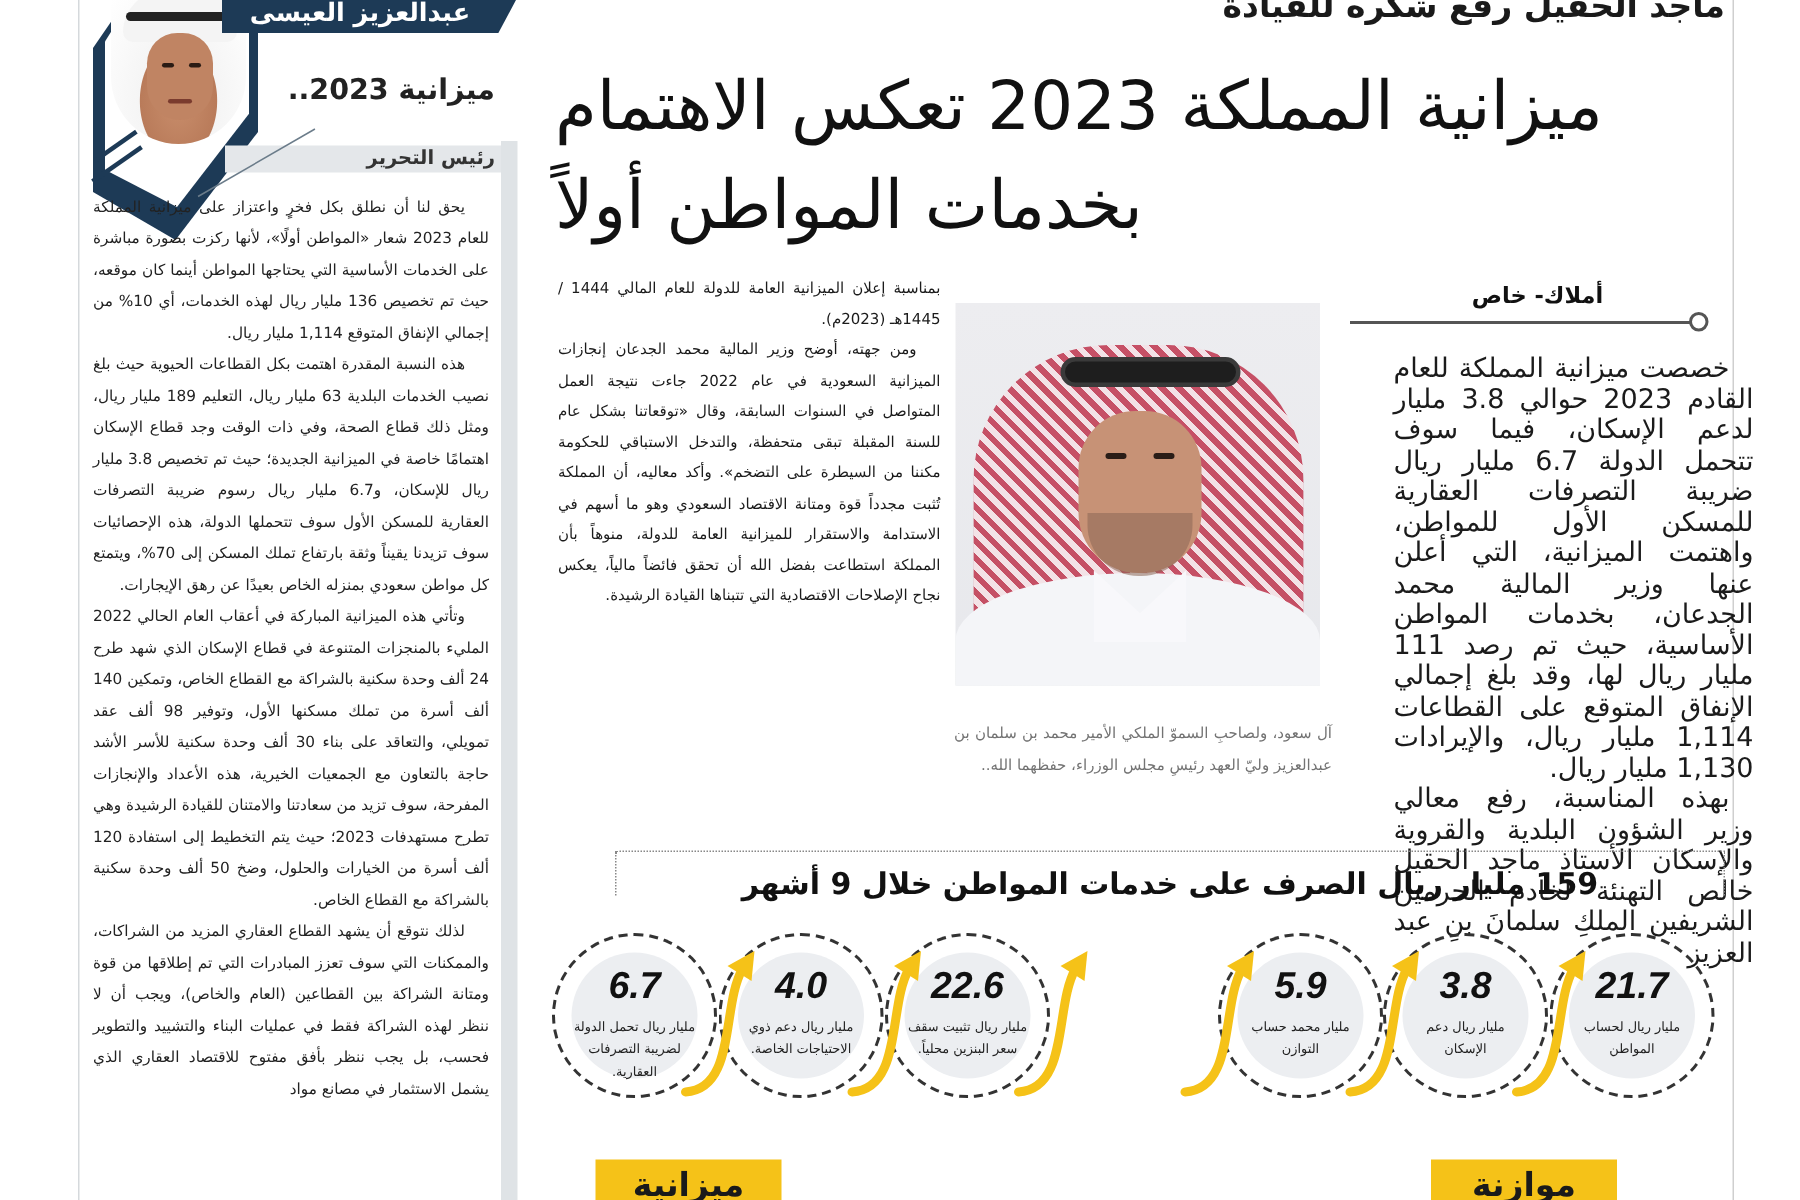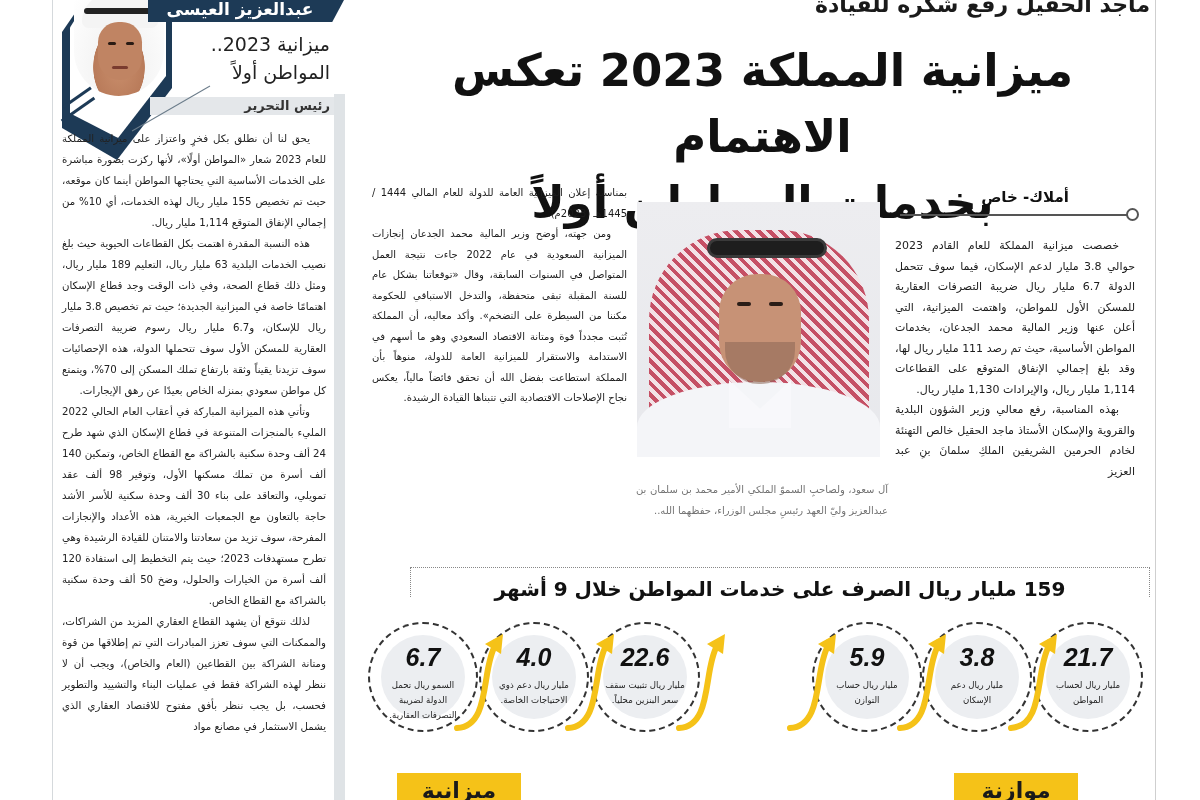--- a/index.html
+++ b/index.html
@@ -20,38 +20,38 @@
      clip-path: polygon(18% 0, 100% 0, 100% 55%, 50% 100%, 0 82%, 0 20%); }
   .op-stripe { position: absolute; height: 3px; background: #1d3a56; transform: rotate(-35deg); }
   .op-portrait { position: absolute; left: 74px; top: 0; width: 90px; height: 96px; border-radius: 0 0 45px 45px; overflow: hidden;
      background: radial-gradient(ellipse at 50% 70%, #c98e6c 0%, #b97b5a 40%, #f5f5f5 41%, #ffffff 100%); }
   .op-portrait .ghutra { position: absolute; left: 8px; top: -6px; width: 76px; height: 34px; background: #f4f4f4; border-radius: 40px 40px 10px 10px; }
   .op-portrait .face { position: absolute; left: 24px; top: 22px; width: 44px; height: 58px; background: #c08463; border-radius: 22px 22px 24px 24px; }
   .op-portrait .eye { position: absolute; top: 42px; width: 8px; height: 3px; background: #2a1b14; border-radius: 2px; }
   .op-portrait .mouth { position: absolute; left: 38px; top: 66px; width: 16px; height: 3px; background: #7a3b2e; border-radius: 2px; }
   .op-portrait .agal { position: absolute; left: 10px; top: 8px; width: 72px; height: 6px; background: #222; border-radius: 10px; }
 
-  .op-title { position: absolute; left: 180px; top: 30px; width: 150px; text-align: right; font-size: 19px; font-weight: normal; line-height: 28px; color: #222; }
+  .op-title { position: absolute; left: 180px; top: 46px; width: 150px; text-align: right; font-size: 19px; font-weight: bold; line-height: 28px; color: #222; }
   .op-role-box { position: absolute; left: 150px; top: 97px; width: 184px; height: 18px; background: #e4e7ea; }
   .op-role { position: absolute; left: 150px; top: 96px; width: 180px; text-align: right; font-size: 13px; font-weight: bold; color: #333; line-height: 20px; }
   .op-diag { position: absolute; left: 126px; top: 108px; width: 90px; height: 1px; background: #6b7c8a; transform: rotate(-30deg); }
 
   .op-body { position: absolute; left: 62px; top: 128px; width: 264px; text-align: justify; text-align-last: right; font-size: 10.2px; line-height: 21px; color: #222; }
   .op-body p { text-indent: 16px; }
 
   
   .main-frame-line { position: absolute; left: 1155px; top: 0; width: 1px; height: 800px; background: #cfcfcf; }
   .kicker { position: absolute; left: 460px; top: -8px; width: 690px; text-align: right; font-size: 22px; font-weight: bold; color: #1a1a1a; white-space: nowrap; }
-  .headline { position: absolute; left: 370px; top: 38px; width: 785px; text-align: center; font-size: 45px; font-weight: bold; line-height: 66px; color: #111; letter-spacing: -0.5px; }
+  .headline { position: absolute; left: 370px; top: 38px; width: 785px; text-align: left; font-size: 45px; font-weight: normal; line-height: 66px; color: #111; letter-spacing: -0.5px; }
 
   .byline { position: absolute; left: 900px; top: 188px; width: 250px; text-align: center; font-size: 15px; font-weight: bold; color: #111; }
   .byline-rule { position: absolute; left: 900px; top: 214px; width: 230px; height: 2px; background: #555; }
   .byline-knob { position: absolute; left: 1126px; top: 208px; width: 13px; height: 13px; border: 2px solid #555; border-radius: 50%; background: #fff; }
 
-  .col-right { position: absolute; left: 895px; top: 236px; width: 240px; text-align: justify; text-align-last: right; font-size: 11px; line-height: 20.5px; color: #1b1b1b; }
+  .col-right { position: absolute; left: 929px; top: 236px; width: 240px; text-align: justify; text-align-last: right; font-size: 18px; line-height: 20.5px; color: #1b1b1b; }
   .col-right p { text-indent: 16px; }
   .col-left { position: absolute; left: 372px; top: 183px; width: 255px; text-align: justify; text-align-last: right; font-size: 10px; line-height: 20.5px; color: #1b1b1b; }
   .col-left p { text-indent: 16px; }
   .col-left p.noindent { text-indent: 0; }
 
   .photo { position: absolute; left: 637px; top: 202px; width: 243px; height: 255px; background: linear-gradient(180deg, #ededf0 0%, #e7e8ec 100%); overflow: hidden; }
   .photo .shoulders { position: absolute; left: 0; top: 180px; width: 243px; height: 90px; background: #f4f5f8; border-radius: 50% 50% 0 0; }
   .photo .ghutra { position: absolute; left: 12px; top: 28px; width: 220px; height: 200px; border-radius: 90px 90px 10px 10px;
       background: repeating-linear-gradient(45deg, #c4485e 0 4px, #f4e2e6 4px 8px), #c4485e; opacity: 0.95; }
   .photo .agal { position: absolute; left: 70px; top: 36px; width: 120px; height: 20px; border-radius: 40px; background: #1e1e1e; border: 3px solid #3a3a3a; }
@@ -99,29 +99,28 @@
     <div class="eye" style="left:34px;"></div>
     <div class="eye" style="left:52px;"></div>
     <div class="mouth"></div>
   </div>
 
   <div class="op-header-band"></div>
   <div class="op-author-name">عبدالعزيز العيسى</div>
 
   <div class="op-title">
     <div>ميزانية 2023..</div>
-    <div>المواطن أولاً</div>
   </div>
 
   <div class="op-role-box"></div>
   <div class="op-role">رئيس التحرير</div>
   <div class="op-diag"></div>
 
   <div class="op-body">
-    <p>يحق لنا أن نطلق بكل فخرٍ واعتزاز على ميزانية المملكة للعام 2023 شعار «المواطن أولًا»، لأنها ركزت بصورة مباشرة على الخدمات الأساسية التي يحتاجها المواطن أينما كان موقعه، حيث تم تخصيص 155 مليار ريال لهذه الخدمات، أي 10% من إجمالي الإنفاق المتوقع 1,114 مليار ريال.</p>
+    <p>يحق لنا أن نطلق بكل فخرٍ واعتزاز على ميزانية المملكة للعام 2023 شعار «المواطن أولًا»، لأنها ركزت بصورة مباشرة على الخدمات الأساسية التي يحتاجها المواطن أينما كان موقعه، حيث تم تخصيص 136 مليار ريال لهذه الخدمات، أي 10% من إجمالي الإنفاق المتوقع 1,114 مليار ريال.</p>
     <p>هذه النسبة المقدرة اهتمت بكل القطاعات الحيوية حيث بلغ نصيب الخدمات البلدية 63 مليار ريال، التعليم 189 مليار ريال، ومثل ذلك قطاع الصحة، وفي ذات الوقت وجد قطاع الإسكان اهتمامًا خاصة في الميزانية الجديدة؛ حيث تم تخصيص 3.8 مليار ريال للإسكان، و6.7 مليار ريال رسوم ضريبة التصرفات العقارية للمسكن الأول سوف تتحملها الدولة، هذه الإحصائيات سوف تزيدنا يقيناً وثقة بارتفاع تملك المسكن إلى 70%، ويتمتع كل مواطن سعودي بمنزله الخاص بعيدًا عن رهق الإيجارات.</p>
     <p>وتأتي هذه الميزانية المباركة في أعقاب العام الحالي 2022 المليء بالمنجزات المتنوعة في قطاع الإسكان الذي شهد طرح 24 ألف وحدة سكنية بالشراكة مع القطاع الخاص، وتمكين 140 ألف أسرة من تملك مسكنها الأول، وتوفير 98 ألف عقد تمويلي، والتعاقد على بناء 30 ألف وحدة سكنية للأسر الأشد حاجة بالتعاون مع الجمعيات الخيرية، هذه الأعداد والإنجازات المفرحة، سوف تزيد من سعادتنا والامتنان للقيادة الرشيدة وهي تطرح مستهدفات 2023؛ حيث يتم التخطيط إلى استفادة 120 ألف أسرة من الخيارات والحلول، وضخ 50 ألف وحدة سكنية بالشراكة مع القطاع الخاص.</p>
     <p>لذلك نتوقع أن يشهد القطاع العقاري المزيد من الشراكات، والممكنات التي سوف تعزز المبادرات التي تم إطلاقها من قوة ومتانة الشراكة بين القطاعين (العام والخاص)، ويجب أن لا ننظر لهذه الشراكة فقط في عمليات البناء والتشييد والتطوير فحسب، بل يجب ننظر بأفق مفتوح للاقتصاد العقاري الذي يشمل الاستثمار في مصانع مواد</p>
   </div>
 </div>
 
 <div class="main-frame-line"></div>
 
 <div class="kicker">ماجد الحقيل رفع شكره للقيادة</div>
 
@@ -174,39 +173,39 @@
   <div class="stat" style="left:557px;">
     <div class="ring"></div>
       <div class="disc"></div>
     <div class="value">3.8</div>
     <div class="label">مليار ريال دعم الإسكان</div>
   </div>
   <div class="stat" style="left:447px;">
     <div class="ring"></div>
       <div class="disc"></div>
     <div class="value">5.9</div>
-    <div class="label">مليار ريال حساب التوازن</div>
+    <div class="label">مليار محمد حساب التوازن</div>
   </div>
   <div class="stat" style="left:225px;">
     <div class="ring"></div>
       <div class="disc"></div>
     <div class="value">22.6</div>
     <div class="label">مليار ريال تثبيت سقف سعر البنزين محلياً.</div>
   </div>
   <div class="stat" style="left:114px;">
     <div class="ring"></div>
       <div class="disc"></div>
     <div class="value">4.0</div>
     <div class="label">مليار ريال دعم ذوي الاحتياجات الخاصة.</div>
   </div>
   <div class="stat" style="left:3px;">
     <div class="ring"></div>
       <div class="disc"></div>
     <div class="value">6.7</div>
-    <div class="label">السمو ريال تحمل الدولة لضريبة التصرفات العقارية.</div>
+    <div class="label">مليار ريال تحمل الدولة لضريبة التصرفات العقارية.</div>
   </div>
 
   <svg class="arc" style="left:640px;" viewBox="0 0 56 102">
     <path d="M6 98 C 40 96, 30 40, 44 16" fill="none" stroke="#f5c218" stroke-width="6" stroke-linecap="round"></path>
     <polygon points="34,14 52,4 50,24" fill="#f5c218"></polygon>
   </svg>
   <svg class="arc" style="left:529px;" viewBox="0 0 56 102">
     <path d="M6 98 C 40 96, 30 40, 44 16" fill="none" stroke="#f5c218" stroke-width="6" stroke-linecap="round"></path>
     <polygon points="34,14 52,4 50,24" fill="#f5c218"></polygon>
   </svg>

